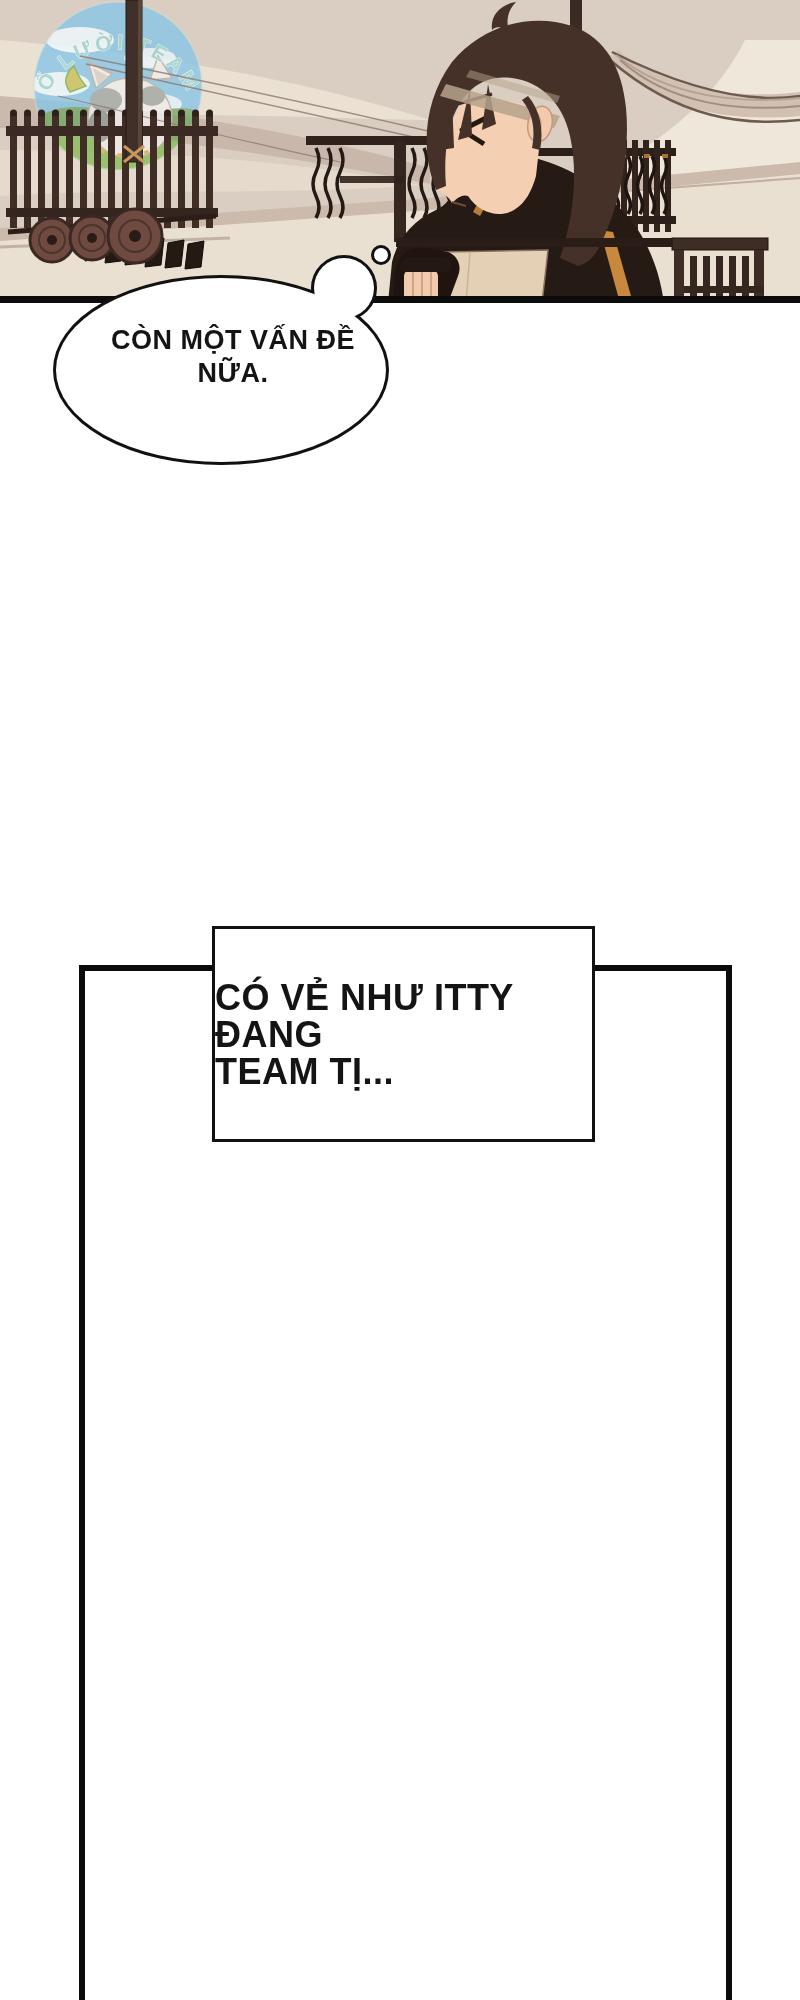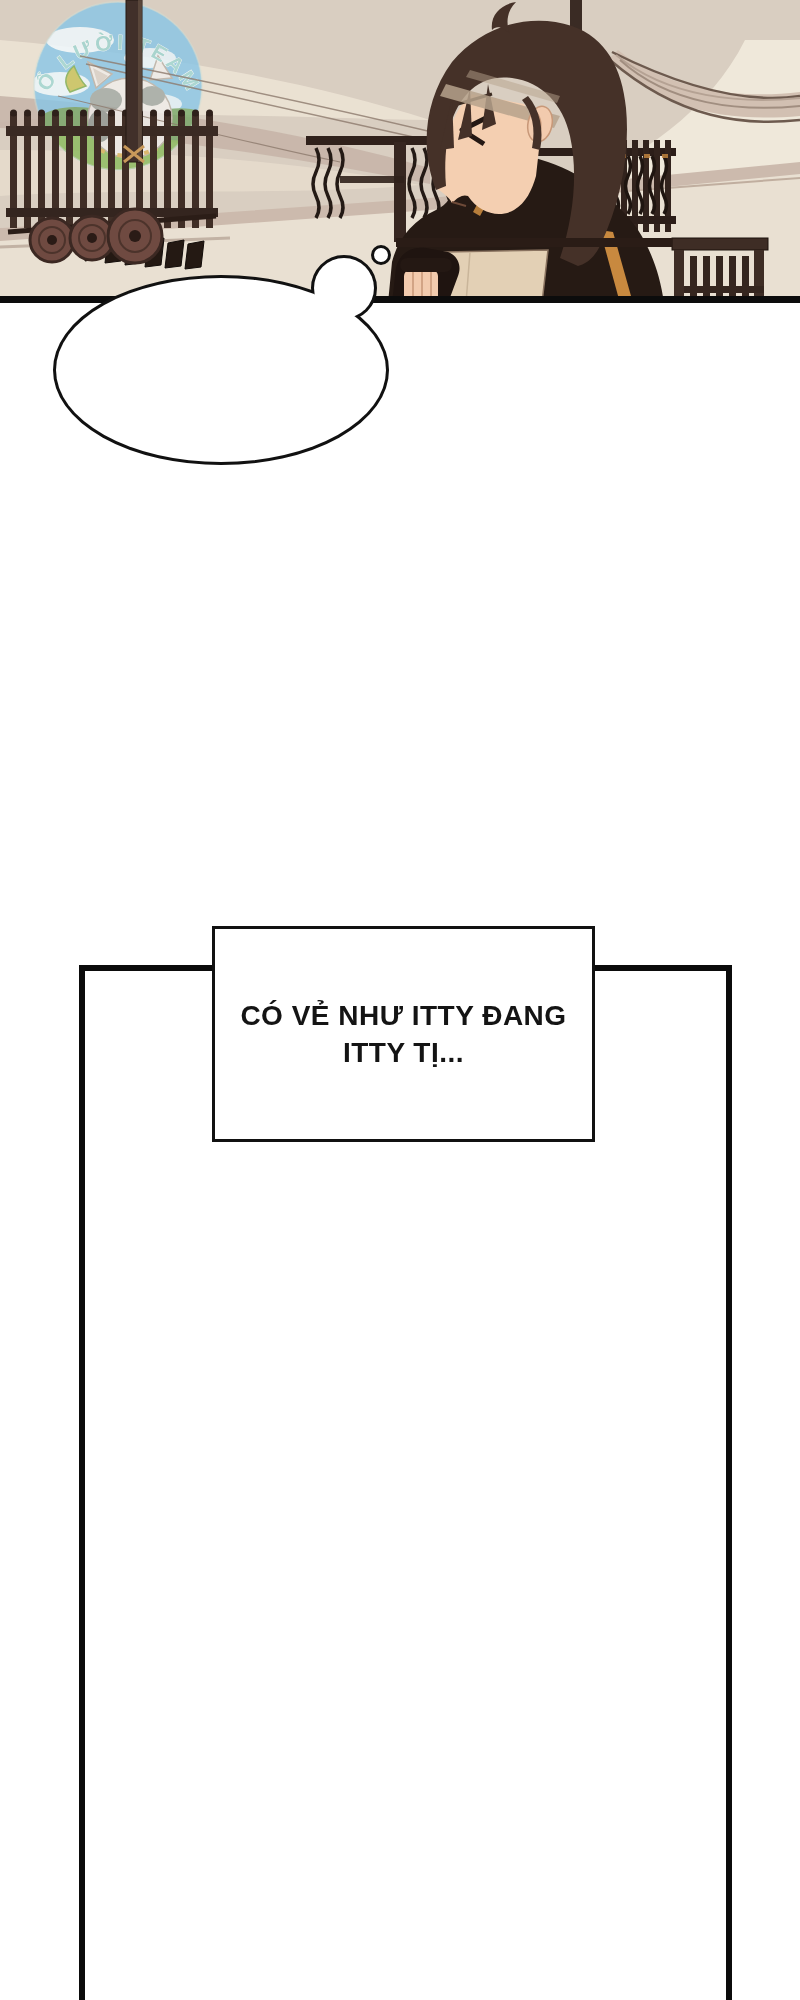--- a/index.html
+++ b/index.html
@@ -20,22 +20,22 @@
   .panel-frame{
     position:absolute;left:79px;top:965px;width:641px;height:1055px;
     border:6px solid #0b0b0b;border-bottom:none;z-index:2;background:transparent;
   }
   .caption-box{
     position:absolute;left:212px;top:926px;width:377px;height:210px;
     background:#ffffff;border:3px solid #111111;z-index:3;
     display:flex;flex-direction:column;align-items:center;justify-content:center;
   }
   .caption-text{
-    font-weight:bold;font-size:28px;line-height:37px;color:#141414;
-    text-align:center;letter-spacing:.5px;
+    font-weight:bold;font-size:36px;line-height:37px;color:#141414;
+    letter-spacing:.5px;
   }
   .caption-text .line{display:block;}
 </style>
 </head>
 <body>
 
 <div class="stage">
 
   <svg class="art-svg" viewBox="0 0 800 303">
 
@@ -278,24 +278,26 @@
       <circle cx="344" cy="288" r="30"></circle>
     </g>
     <g fill="#ffffff">
       <ellipse cx="221" cy="370" rx="165" ry="92"></ellipse>
       <circle cx="344" cy="288" r="30"></circle>
     </g>
     <circle cx="381" cy="255" r="8.5" fill="#ffffff" stroke="#111111" stroke-width="3"></circle>
   </svg>
 
   <div class="bubble-text">
+    <span class="line">CÒN MỘT VẤN ĐỀ</span>
+    <span class="line">NỮA.</span>
   </div>
 
   <div class="panel-frame"></div>
 
   <div class="caption-box">
     <div class="caption-text">
       <span class="line">CÓ VẺ NHƯ ITTY ĐANG</span>
-      <span class="line">ITTY TỊ...</span>
+      <span class="line">TEAM TỊ...</span>
     </div>
   </div>
 
 </div>
 
 </body></html>

